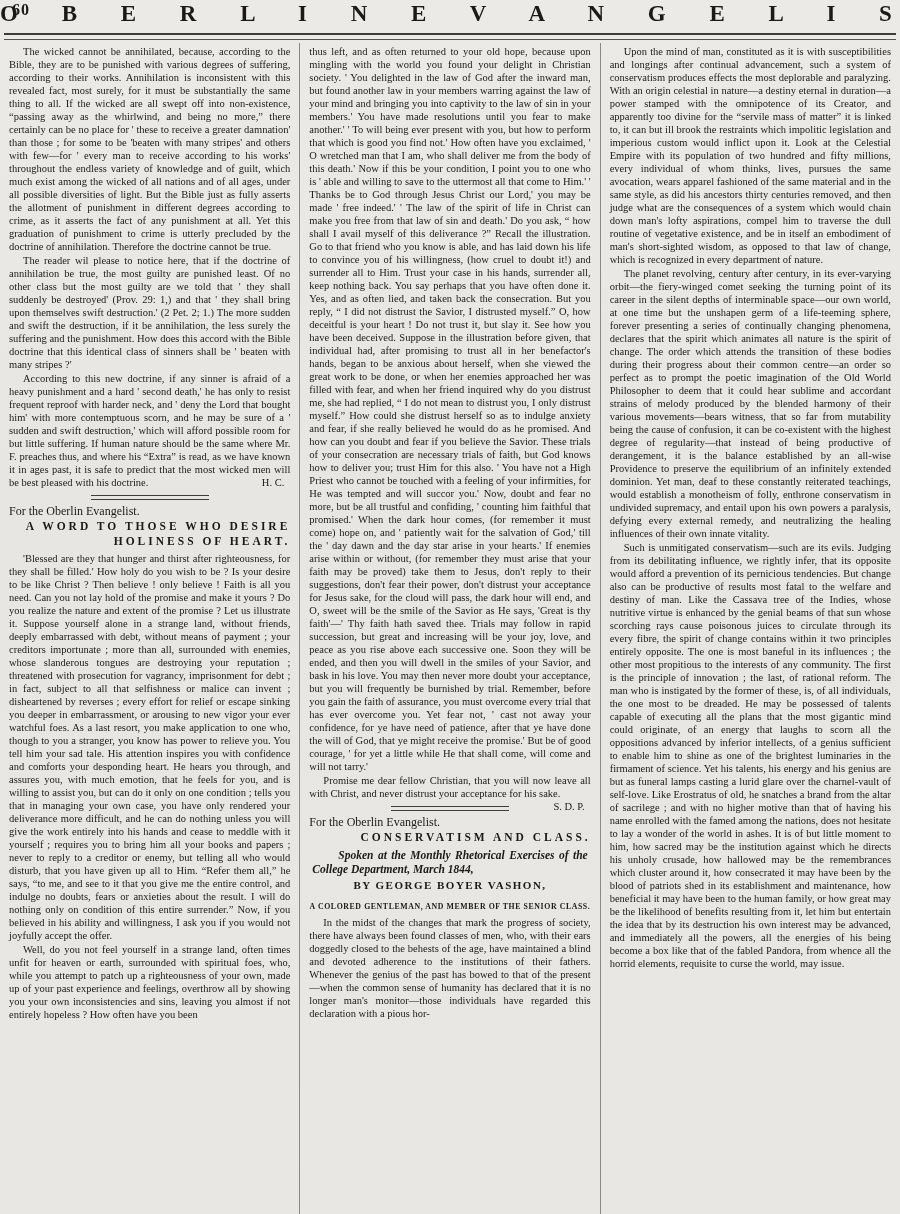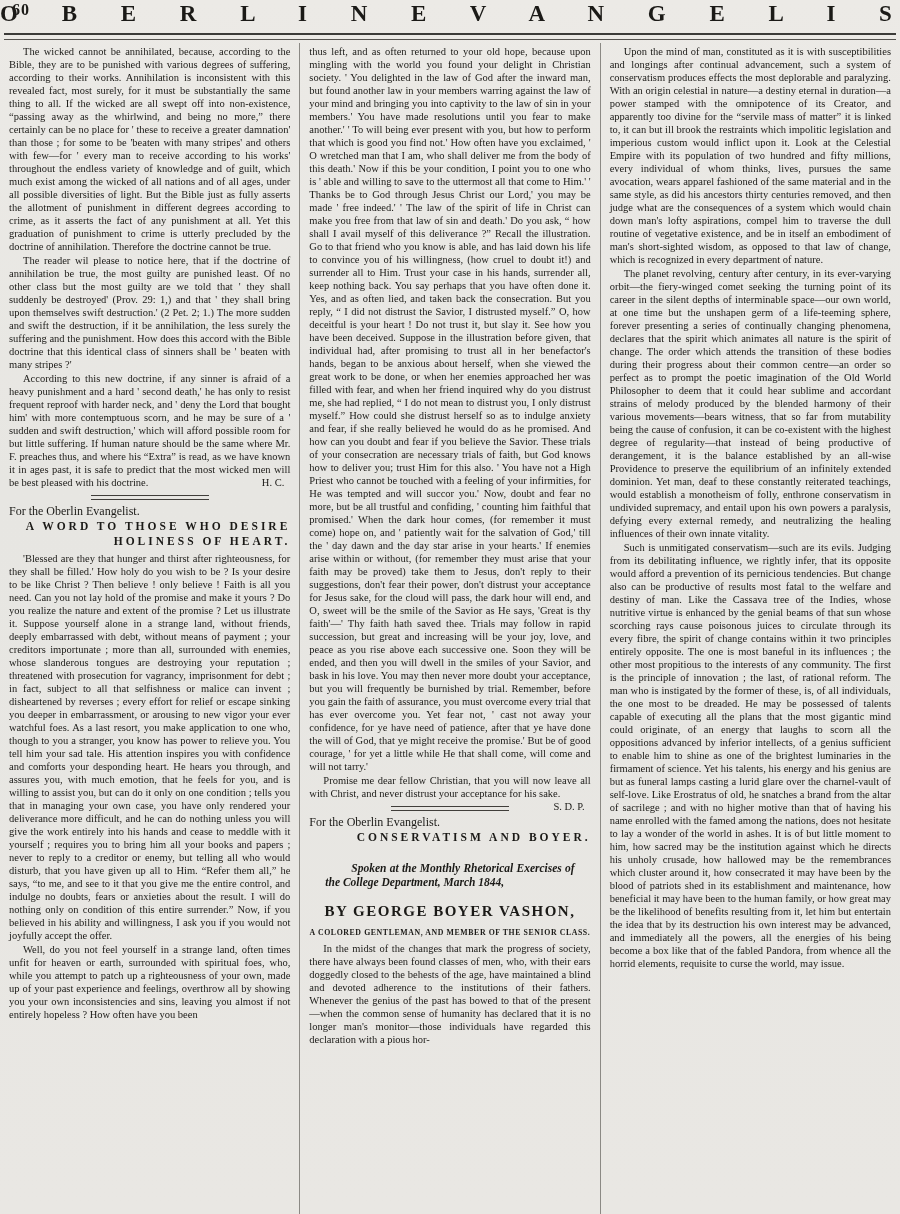--- a/index.html
+++ b/index.html
@@ -49,25 +49,25 @@
     border-top:1px solid #403e3a; border-bottom:1px solid #403e3a;
   }
   .attribution { text-align:left; text-indent:0; font-size:12px; margin:2px 0 1px 0; }
   .article-title {
     text-align:right; text-indent:0; font-weight:bold;
     font-size:11.5px; letter-spacing:3px; line-height:15px;
     margin:1px 0 3px 0;
   }
   .article-subtitle {
     font-style:italic; font-weight:bold; font-size:11.5px;
-    text-indent:26px; line-height:14px; margin:16px;
+    text-indent:26px; line-height:14px; margin:3px;
   }
   .byline {
     text-align:center; text-indent:0; font-weight:bold;
-    font-size:15px; letter-spacing:1.5px; margin:2px 0 1px 0;
+    font-size:11px; letter-spacing:1.5px; margin:2px 0 1px 0;
   }
   .byline-note {
     text-align:center; text-indent:0; font-weight:bold;
     font-size:7.8px; letter-spacing:0.6px; margin:8px 0 3px 0;
   }
 </style>
 </head>
 <body>
 
 <div class="page">
@@ -106,21 +106,21 @@
         <div class="para">
           <span>Promise me dear fellow Christian, that you will now leave all with Christ, and never distrust your acceptance for his sake.</span>
           <span class="sig">S. D. P.</span>
         </div>
       </div>
 
       <div class="article-divider"></div>
 
       <div>
         <p class="attribution">For the Oberlin Evangelist.</p>
-        <p class="article-title">CONSERVATISM AND BOYER.</p>
+        <p class="article-title">CONSERVATISM AND CLASS.</p>
         <p class="article-subtitle">Spoken at the Monthly Rhetorical Exercises of the College Department, March 1844,</p>
         <p class="byline">BY GEORGE BOYER VASHON,</p>
         <p class="byline-note">A COLORED GENTLEMAN, AND MEMBER OF THE SENIOR CLASS.</p>
         <p>In the midst of the changes that mark the progress of society, there have always been found classes of men, who, with their ears doggedly closed to the behests of the age, have maintained a blind and devoted adherence to the institutions of their fathers. Whenever the genius of the past has bowed to that of the present—when the common sense of humanity has declared that it is no longer man's monitor—those individuals have regarded this declaration with a pious hor-</p>
       </div>
     </div>
 
     <div class="col">
       <div>
         <p>Upon the mind of man, constituted as it is with susceptibilities and longings after continual advancement, such a system of conservatism produces effects the most deplorable and paralyzing. With an origin celestial in nature—a destiny eternal in duration—a power stamped with the omnipotence of its Creator, and apparently too divine for the “servile mass of matter” it is linked to, it can but ill brook the restraints which impolitic legislation and imperious custom would inflict upon it. Look at the Celestial Empire with its population of two hundred and fifty millions, every individual of whom thinks, lives, pursues the same avocation, wears apparel fashioned of the same material and in the same style, as did his ancestors thirty centuries removed, and then judge what are the consequences of a system which would chain down man's lofty aspirations, compel him to traverse the dull routine of vegetative existence, and be in itself an embodiment of man's short-sighted wisdom, as opposed to that law of change, which is recognized in every department of nature.</p>

